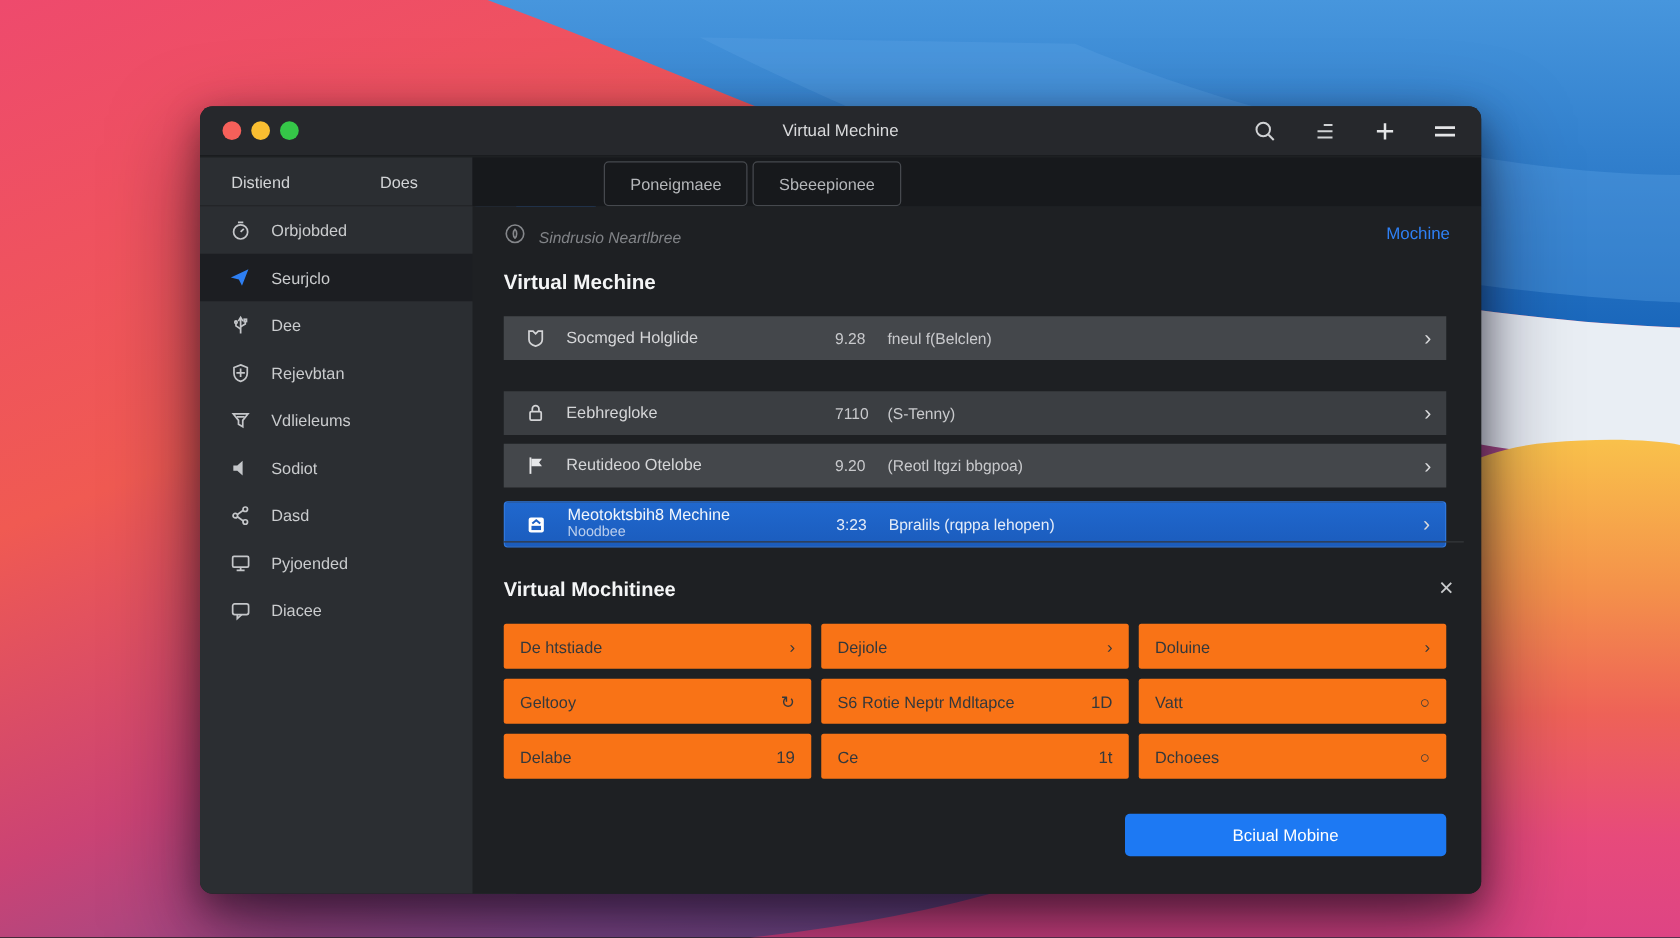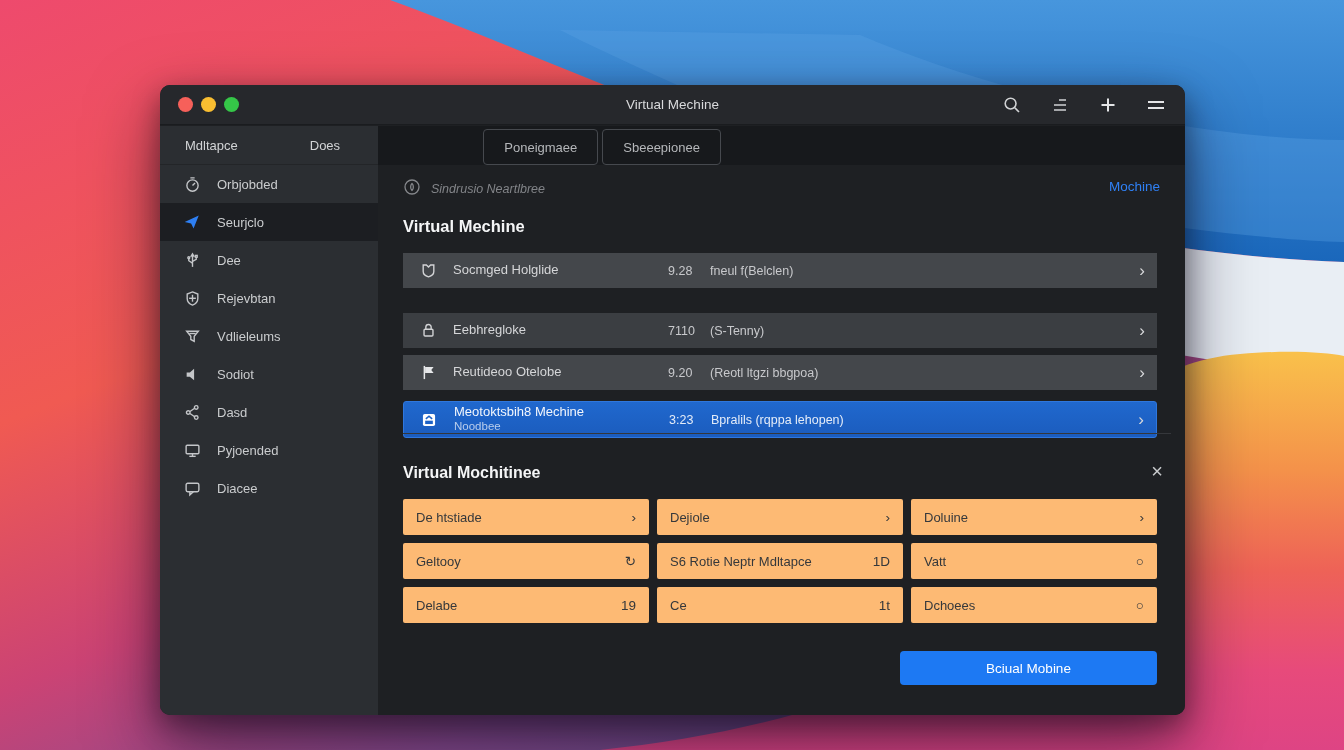--- a/index.html
+++ b/index.html
@@ -66,21 +66,21 @@
   .vrow .chev { color:#d8d9db; font-size:17px; text-align:right; }
 
   .sep { position:absolute; left:25px; right:14px; top:268px; height:1px; background:#35373b; }
 
   .sec-h { position:absolute; left:25px; top:299px; color:#f4f5f6; font-size:16px; font-weight:bold; }
   .sec-close { position:absolute; right:16px; top:294px; width:24px; height:24px; color:#c9cbcd;
     font-size:20px; line-height:24px; text-align:center; cursor:pointer; }
 
   .btn-grid { position:absolute; left:25px; top:334px; width:754px;
     display:grid; grid-template-columns:1fr 1fr 1fr; gap:8px; }
-  .wbtn { height:36px; background:#fdba74; border-radius:2px; display:flex; align-items:center;
+  .wbtn { height:36px; background:#f97316; border-radius:2px; display:flex; align-items:center;
     justify-content:space-between; padding:0 13px; cursor:pointer; }
   .wbtn .wl { color:#35383b; font-size:13px; }
   .wbtn .wg { color:#35383b; font-size:13.5px; }
 
   .action-btn { position:absolute; left:522px; top:486px; width:257px; height:34px;
     background:#1d79f3; border-radius:4px; border:none; color:#ffffff; font-size:13.5px;
     font-family:"Liberation Sans",sans-serif; cursor:pointer; }
 </style>
 </head>
 <body>
@@ -146,21 +146,21 @@
         <svg width="22" height="20" viewBox="0 0 22 20" fill="none" stroke="#e4e5e7" stroke-width="2.2">
           <line x1="3" y1="7" x2="19" y2="7"></line>
             <line x1="3" y1="13" x2="19" y2="13"></line>
         </svg>
       </div>
     </div>
   </div>
 
   <div class="subbar">
     <div class="side-head">
-      <span class="hd hd1">Mdltapce</span>
+      <span class="hd hd1">Distiend</span>
       <span class="hd hd2">Does</span>
     </div>
     <div class="tabsbar">
       <div class="tab active">
           <span>Tepjobese</span>
         </div>
       <div class="tab">
           <span>Poneigmaee</span>
         </div>
       <div class="tab">

